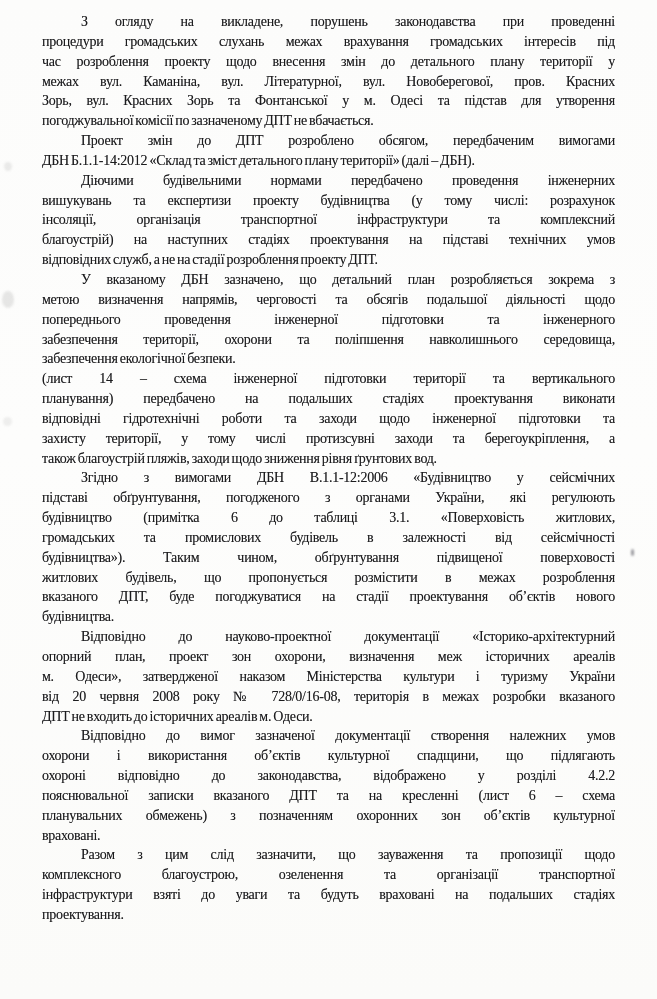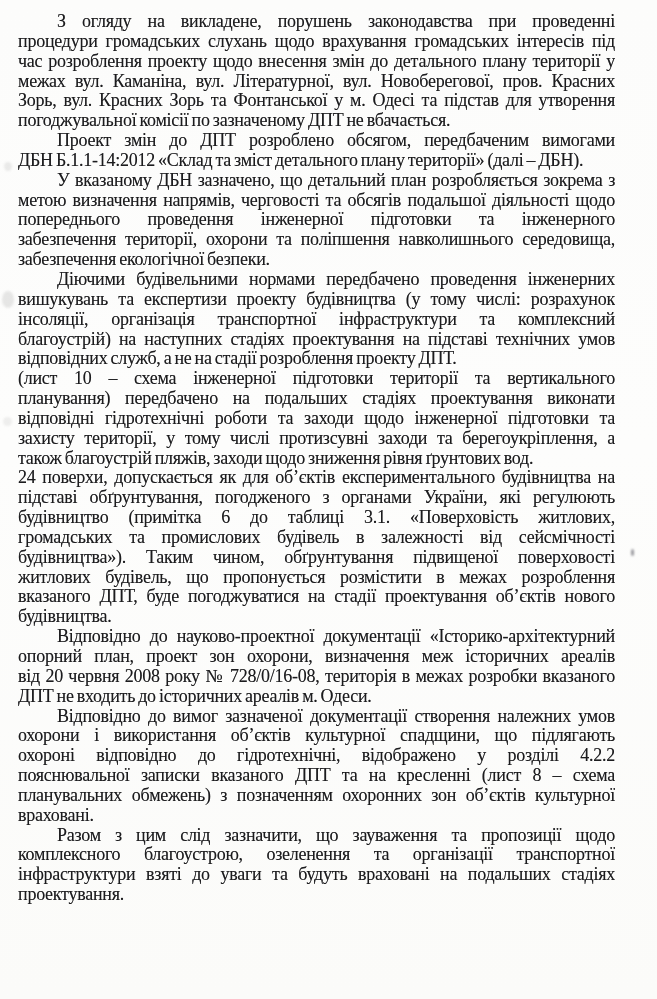--- a/index.html
+++ b/index.html
@@ -23,29 +23,30 @@
     position: absolute;
     left: 18px;
     top: 12px;
     width: 597px;
   }
   .para {
     margin: 0;
     padding: 0;
   }
   .line {
-    font-size: 18px;
+    font-size: 14px;
     line-height: 19.85px;
     height: 19.85px;
     overflow: hidden;
     text-align: justify;
     text-align-last: justify;
     letter-spacing: -0.25px;
     word-spacing: -1.2px;
     text-shadow: 0 0 0.5px rgba(25, 25, 28, 0.45);
+    margin-left: 24px;
   }
   .line.first {
     text-indent: 39px;
   }
   .line.last {
     text-align-last: left;
   }
   .artifact {
     position: absolute;
     border-radius: 50%;
@@ -53,72 +54,73 @@
     pointer-events: none;
   }
 </style>
 </head>
 <body>
 
 <div class="page" style="color: rgb(28, 28, 30);">
   <div class="doc-body">
       <div class="para">
         <div class="line first">З огляду на викладене, порушень законодавства при проведенні</div>
-        <div class="line">процедури громадських слухань щодо врахування громадських інтересів під</div>
+        <div class="line">процедури громадських слухань межах врахування громадських інтересів під</div>
         <div class="line">час розроблення проекту щодо внесення змін до детального плану території у</div>
         <div class="line">межах вул. Каманіна, вул. Літературної, вул. Новоберегової, пров. Красних</div>
         <div class="line">Зорь, вул. Красних Зорь та Фонтанської у м. Одесі та підстав для утворення</div>
         <div class="line last">погоджувальної комісії по зазначеному ДПТ не вбачається.</div>
       </div>
       <div class="para">
         <div class="line first">Проект змін до ДПТ розроблено обсягом, передбаченим вимогами</div>
         <div class="line last">ДБН Б.1.1-14:2012 «Склад та зміст детального плану території» (далі – ДБН).</div>
       </div>
       <div class="para">
+        <div class="line first">Діючими будівельними нормами передбачено проведення інженерних</div>
+        <div class="line">вишукувань та експертизи проекту будівництва (у тому числі: розрахунок</div>
+        <div class="line">інсоляції, організація транспортної інфраструктури та комплексний</div>
+        <div class="line">благоустрій) на наступних стадіях проектування на підставі технічних умов</div>
+        <div class="line last">відповідних служб, а не на стадії розроблення проекту ДПТ.</div>
+      </div>
+      <div class="para">
         <div class="line first">У вказаному ДБН зазначено, що детальний план розробляється зокрема з</div>
         <div class="line">метою визначення напрямів, черговості та обсягів подальшої діяльності щодо</div>
         <div class="line">попереднього проведення інженерної підготовки та інженерного</div>
         <div class="line">забезпечення території, охорони та поліпшення навколишнього середовища,</div>
         <div class="line last">забезпечення екологічної безпеки.</div>
       </div>
       <div class="para">
-        <div class="line first">Діючими будівельними нормами передбачено проведення інженерних</div>
-        <div class="line">вишукувань та експертизи проекту будівництва (у тому числі: розрахунок</div>
-        <div class="line">інсоляції, організація транспортної інфраструктури та комплексний</div>
-        <div class="line">благоустрій) на наступних стадіях проектування на підставі технічних умов</div>
-        <div class="line last">відповідних служб, а не на стадії розроблення проекту ДПТ.</div>
-      </div>
-      <div class="para">
-        <div class="line">(лист 10 – схема інженерної підготовки території та вертикального</div>
+        <div class="line">(лист 14 – схема інженерної підготовки території та вертикального</div>
         <div class="line">планування) передбачено на подальших стадіях проектування виконати</div>
         <div class="line">відповідні гідротехнічні роботи та заходи щодо інженерної підготовки та</div>
         <div class="line">захисту території, у тому числі протизсувні заходи та берегоукріплення, а</div>
         <div class="line last">також благоустрій пляжів, заходи щодо зниження рівня ґрунтових вод.</div>
       </div>
       <div class="para">
-        <div class="line">24 поверхи, допускається як для об’єктів експериментального будівництва на</div>
+        <div class="line first">Згідно з вимогами ДБН В.1.1-12:2006 «Будівництво у сейсмічних</div>
         <div class="line">підставі обґрунтування, погодженого з органами України, які регулюють</div>
         <div class="line">будівництво (примітка 6 до таблиці 3.1. «Поверховість житлових,</div>
         <div class="line">громадських та промислових будівель в залежності від сейсмічності</div>
         <div class="line">будівництва»). Таким чином, обґрунтування підвищеної поверховості</div>
         <div class="line">житлових будівель, що пропонується розмістити в межах розроблення</div>
         <div class="line">вказаного ДПТ, буде погоджуватися на стадії проектування об’єктів нового</div>
         <div class="line last">будівництва.</div>
       </div>
       <div class="para">
         <div class="line first">Відповідно до науково-проектної документації «Історико-архітектурний</div>
         <div class="line">опорний план, проект зон охорони, визначення меж історичних ареалів</div>
+        <div class="line">м. Одеси», затвердженої наказом Міністерства культури і туризму України</div>
         <div class="line">від 20 червня 2008 року № 728/0/16-08, територія в межах розробки вказаного</div>
         <div class="line last">ДПТ не входить до історичних ареалів м. Одеси.</div>
       </div>
       <div class="para">
         <div class="line first">Відповідно до вимог зазначеної документації створення належних умов</div>
         <div class="line">охорони і використання об’єктів культурної спадщини, що підлягають</div>
-        <div class="line">охороні відповідно до гідротехнічні, відображено у розділі 4.2.2</div>
-        <div class="line">пояснювальної записки вказаного ДПТ та на кресленні (лист 8 – схема</div>
+        <div class="line">охороні відповідно до законодавства, відображено у розділі 4.2.2</div>
+        <div class="line">пояснювальної записки вказаного ДПТ та на кресленні (лист 6 – схема</div>
         <div class="line">планувальних обмежень) з позначенням охоронних зон об’єктів культурної</div>
         <div class="line last">враховані.</div>
       </div>
       <div class="para">
         <div class="line first">Разом з цим слід зазначити, що зауваження та пропозиції щодо</div>
         <div class="line">комплексного благоустрою, озеленення та організації транспортної</div>
         <div class="line">інфраструктури взяті до уваги та будуть враховані на подальших стадіях</div>
         <div class="line last">проектування.</div>
       </div>
     </div>

